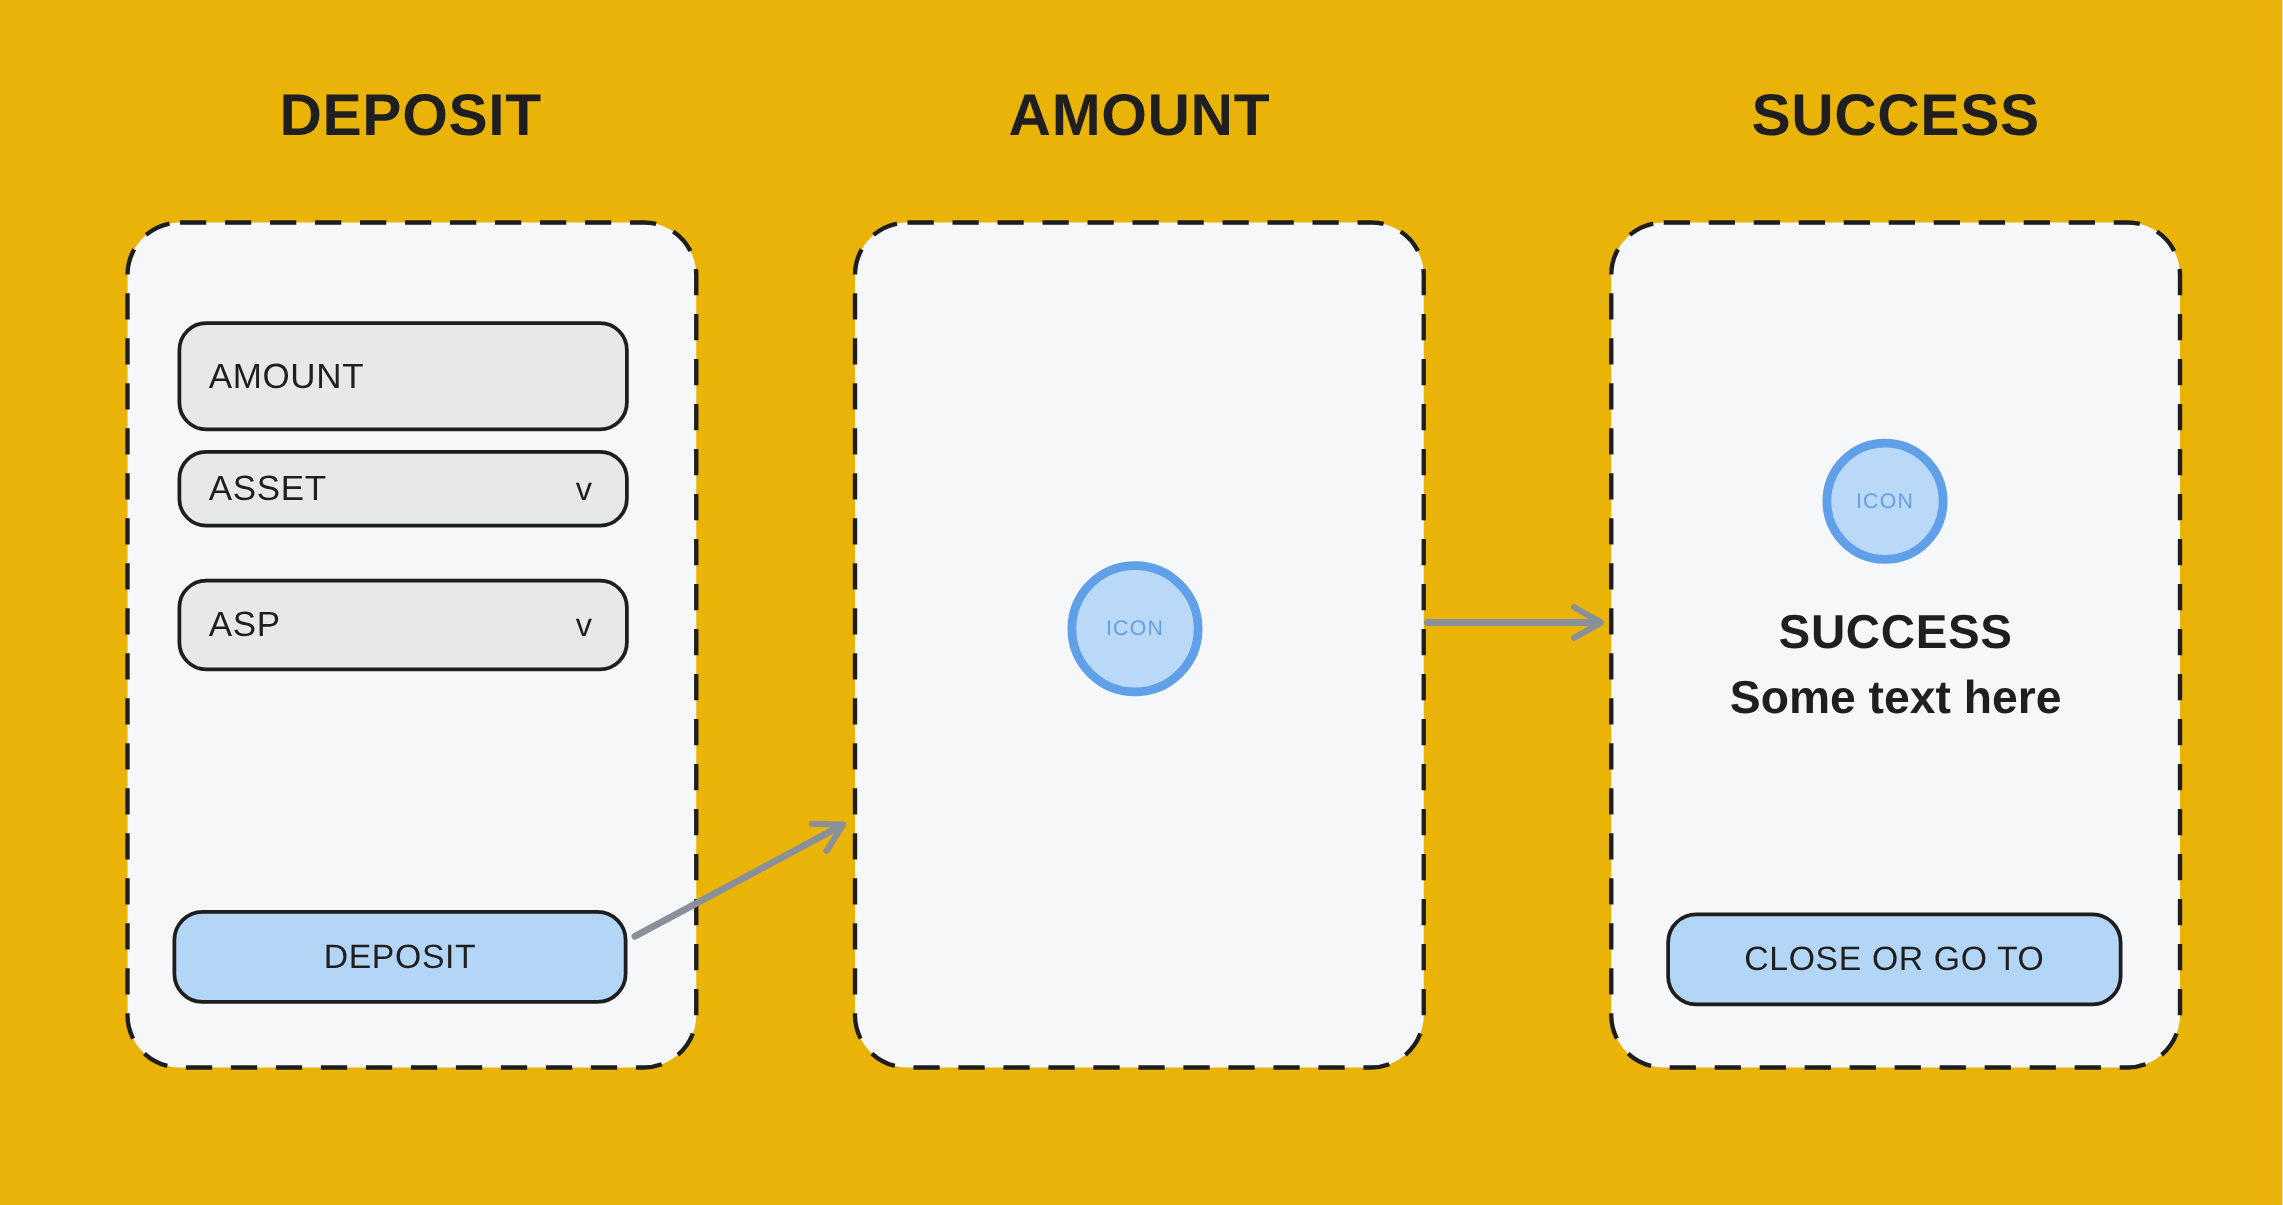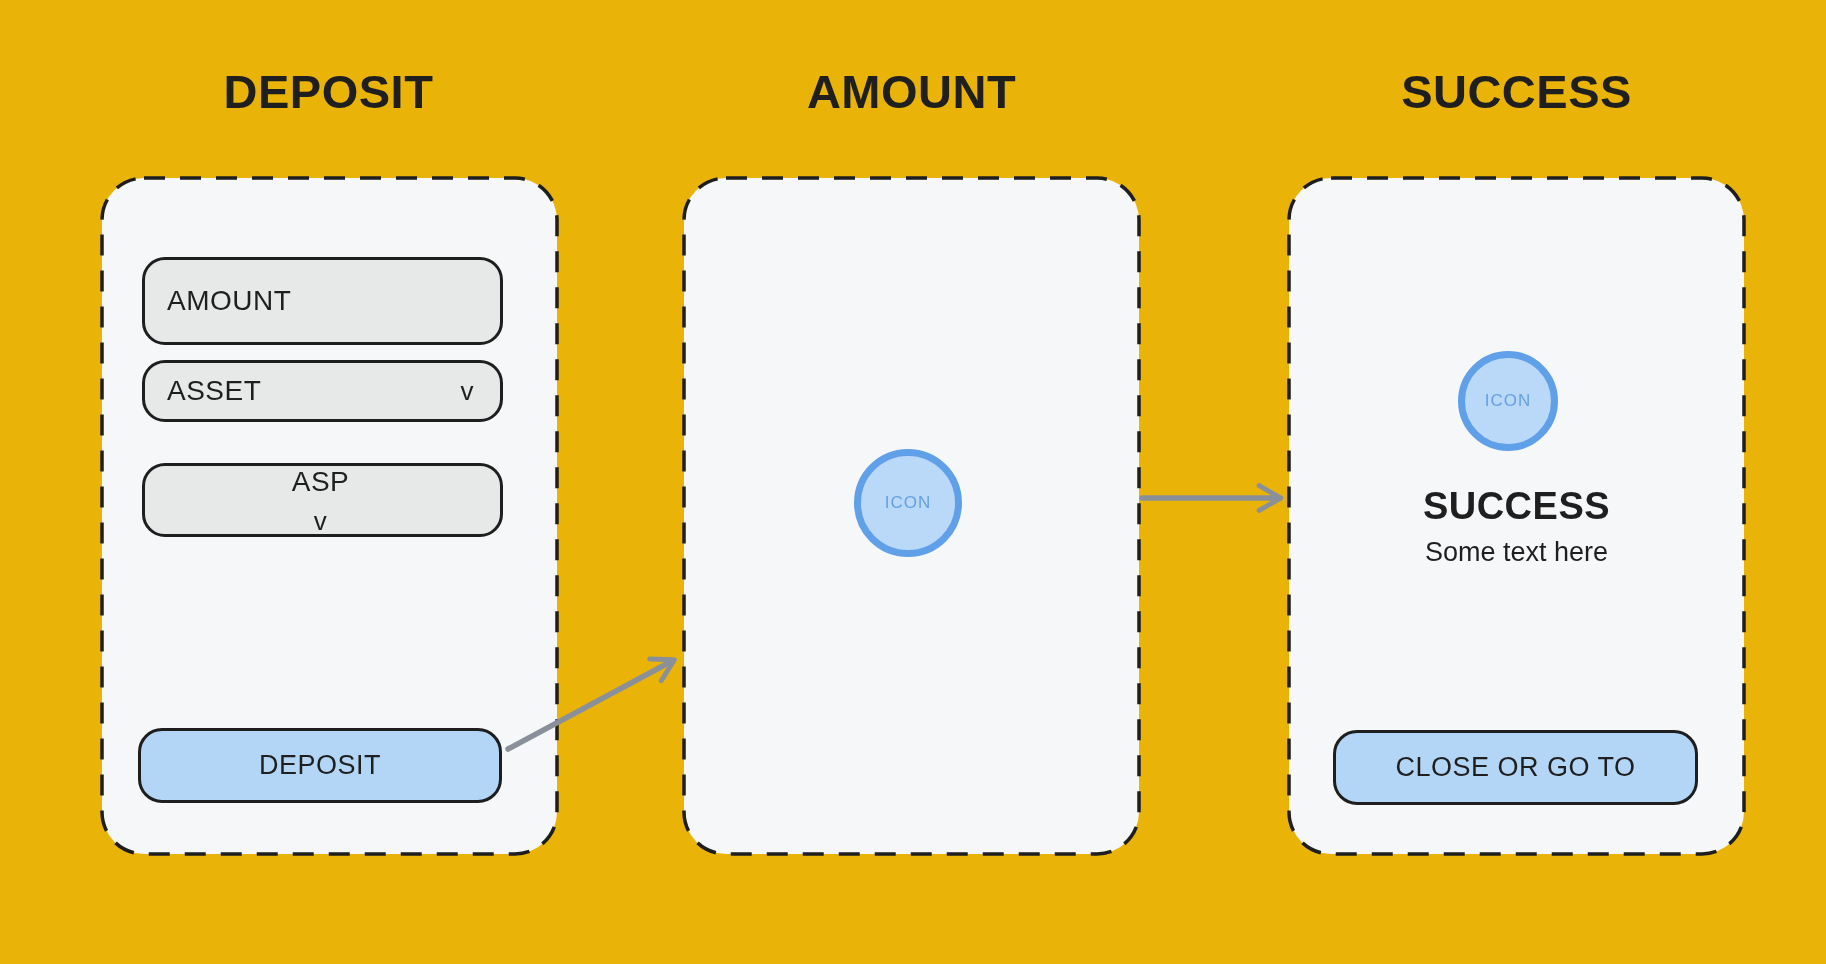--- a/index.html
+++ b/index.html
@@ -69,21 +69,21 @@
   }
   .icon-circle.loading{left:854px;top:449px;width:108px;height:108px;}
   .icon-circle.success{left:1458px;top:351px;width:100px;height:100px;}
 
   .success-heading{
     position:absolute;left:1288px;top:485px;width:457px;
     text-align:center;font-size:38px;font-weight:600;letter-spacing:.5px;
   }
   .success-subtext{
     position:absolute;left:1288px;top:537px;width:457px;
-    text-align:center;font-size:27px;font-weight:400;
+    text-align:center;font-size:37px;font-weight:700;
   }
 </style>
 </head>
 <body>
 
 <div class="canvas">
 
   <svg class="bg-svg" width="1826" height="964" viewBox="0 0 1826 964">
     <defs>
       <marker id="arrowhead" viewBox="0 0 10 10" refX="7.6" refY="5" markerWidth="5.6" markerHeight="5.6" orient="auto-start-reverse">
@@ -103,21 +103,21 @@
   <div class="flow-title t-loading">AMOUNT</div>
   <div class="flow-title t-success">SUCCESS</div>
 
   <input class="field" style="top: 257px; height: 88px;" placeholder="AMOUNT">
 
   <div class="field select-row" style="top:360px;height:62px;">
     <span>ASSET</span>
     <span class="chevron">v</span>
   </div>
 
-  <div class="field select-row" style="top:463px;height:74px;flex-direction:column;">
+  <div class="field select-row" style="top:463px;height:74px;">
     <span>ASP</span>
     <span class="chevron">v</span>
   </div>
 
 
   <div class="btn deposit">DEPOSIT</div>
 
   <div class="icon-circle loading">
     <span>ICON</span>
   </div>

